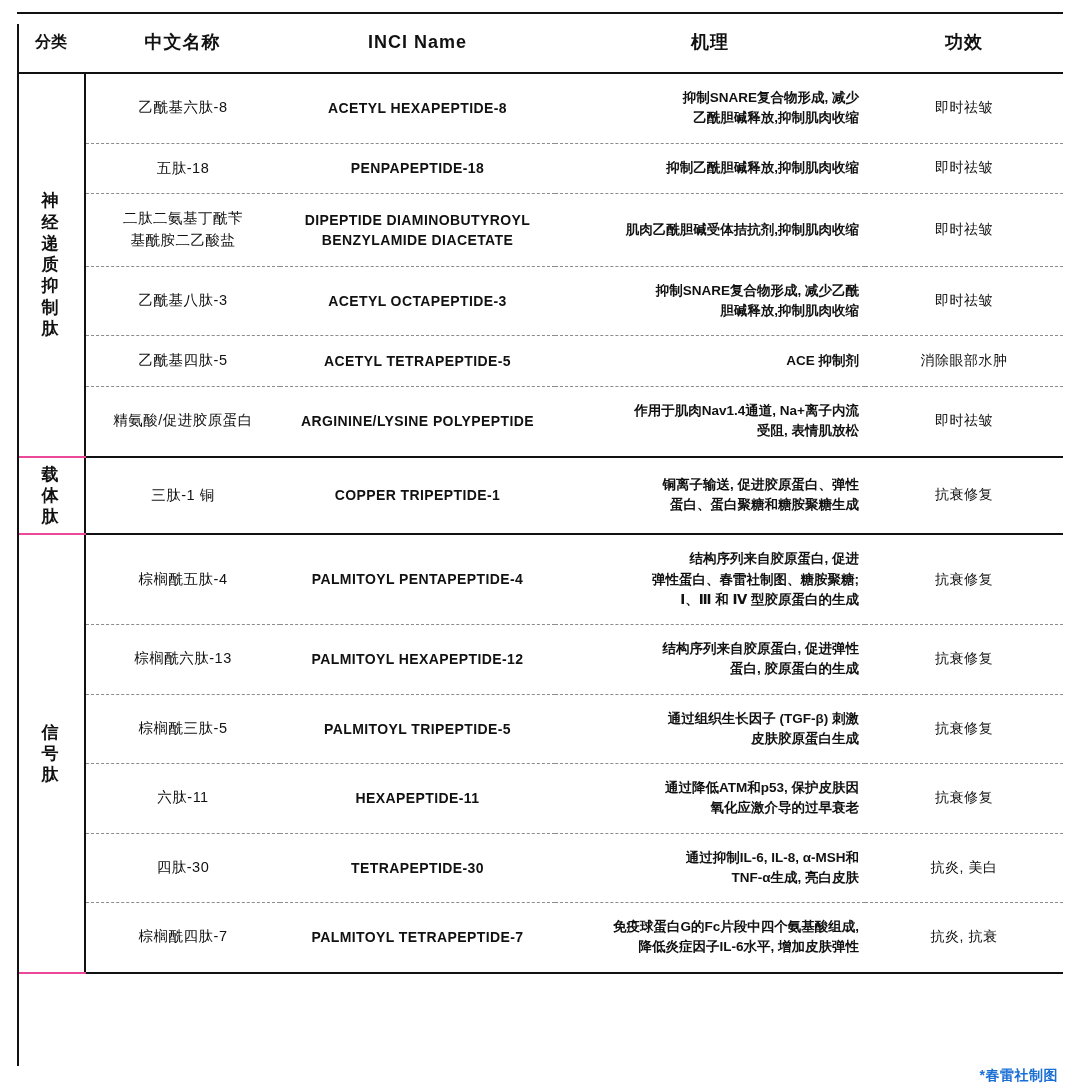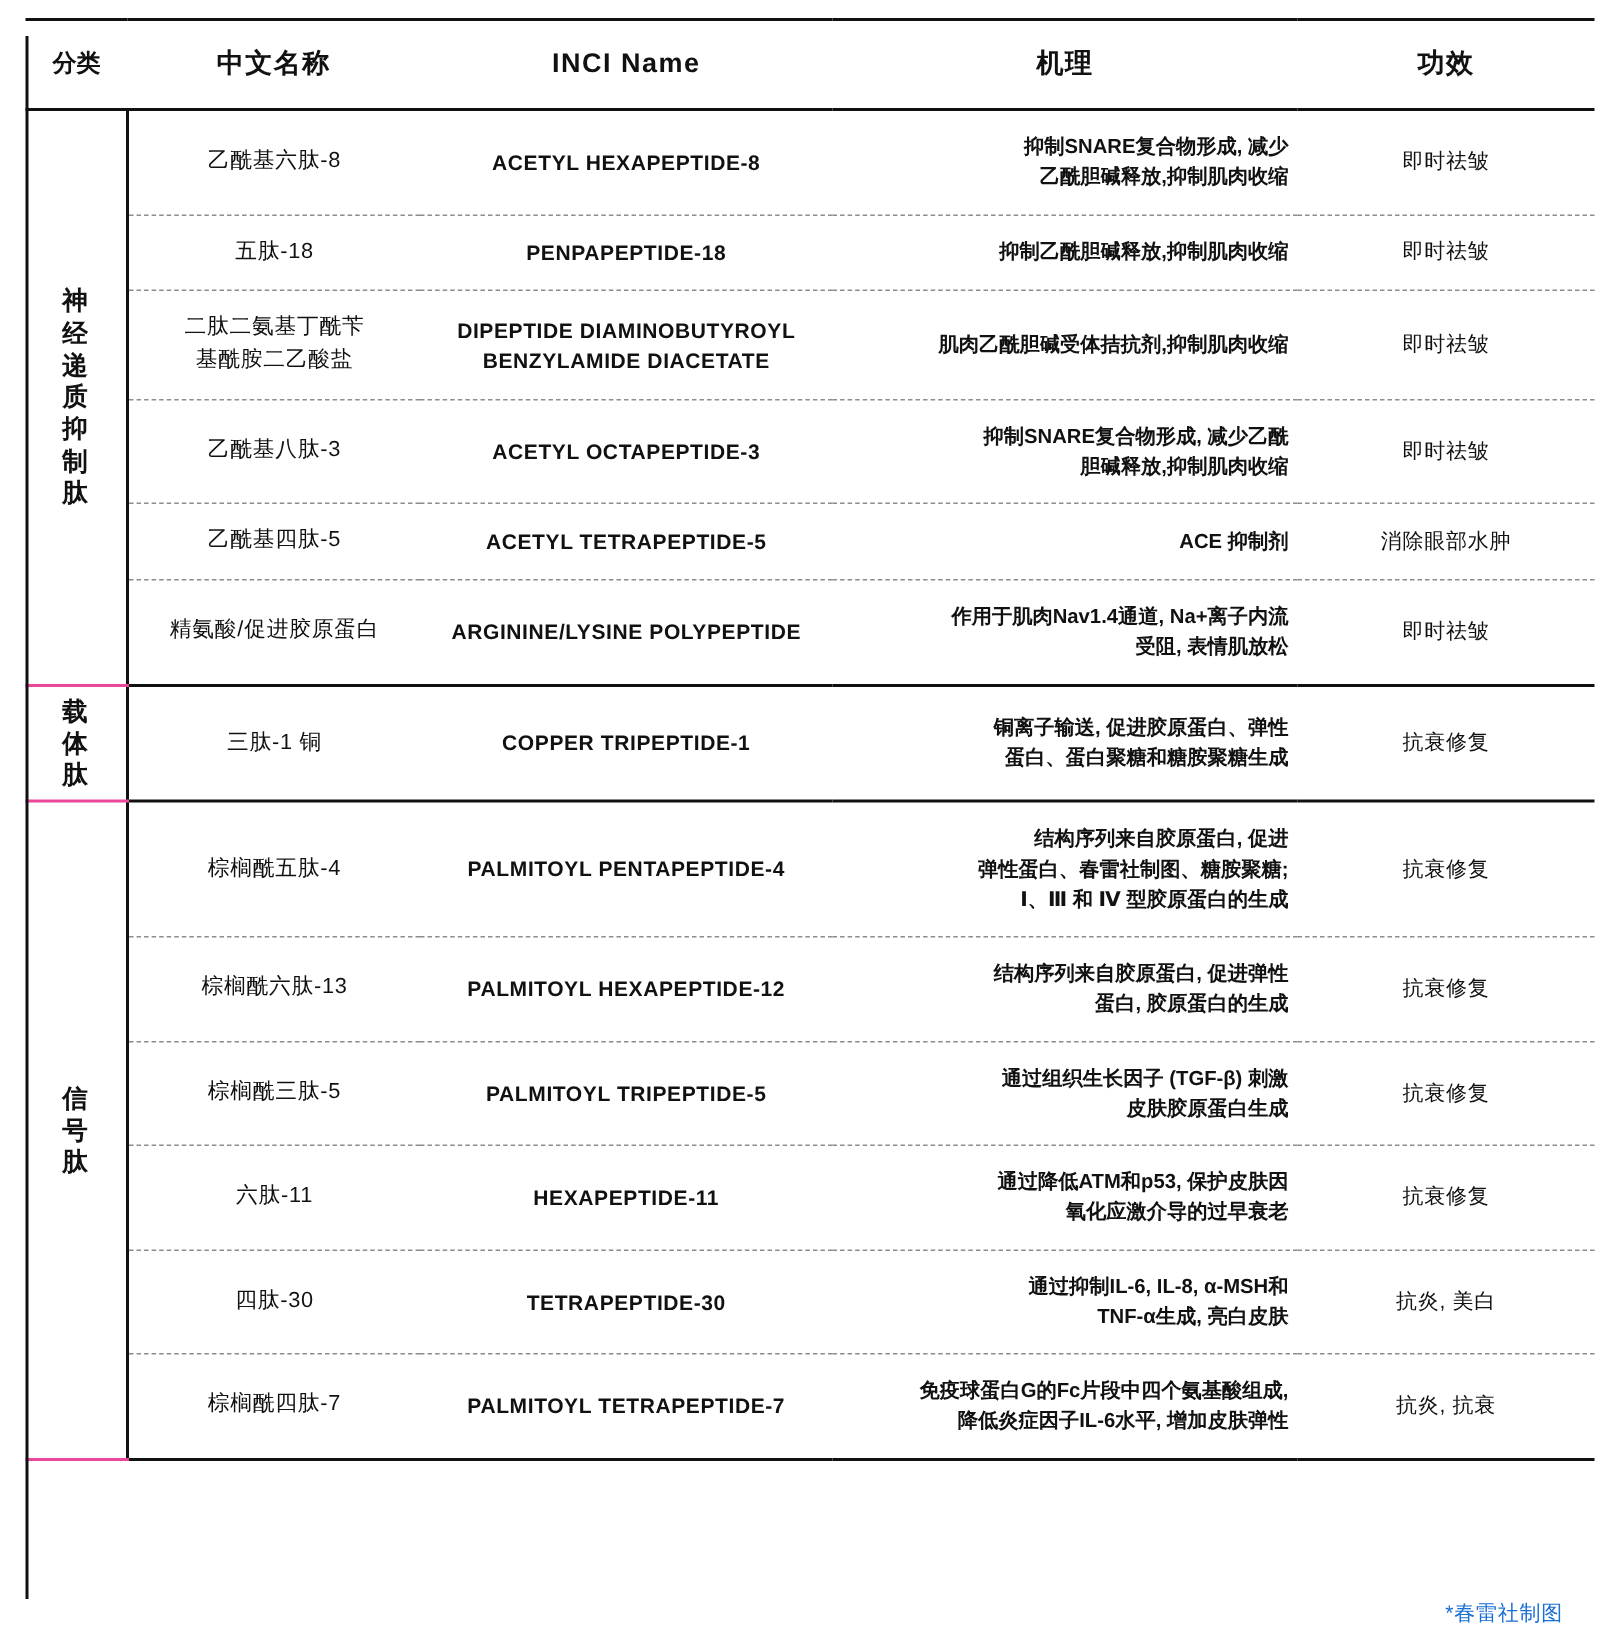--- a/index.html
+++ b/index.html
@@ -119,24 +119,24 @@
   .left-rule {
     position: absolute;
     left: 17px;
     top: 12px;
     width: 2px;
     background: #111;
     height: 1042px;
   }
   .footer-credit {
     position: absolute;
-    right: 38px;
+    right: 22px;
     bottom: 12px;
     font-size: 14px;
-    font-weight: normal;
+    font-weight: bold;
     color: #1a6fd4;
     letter-spacing: 0.5px;
   }
   .mech-line { display: block; }
 </style>
 </head>
 <body>
 
 <div class="page">
   <div class="left-rule"></div>

